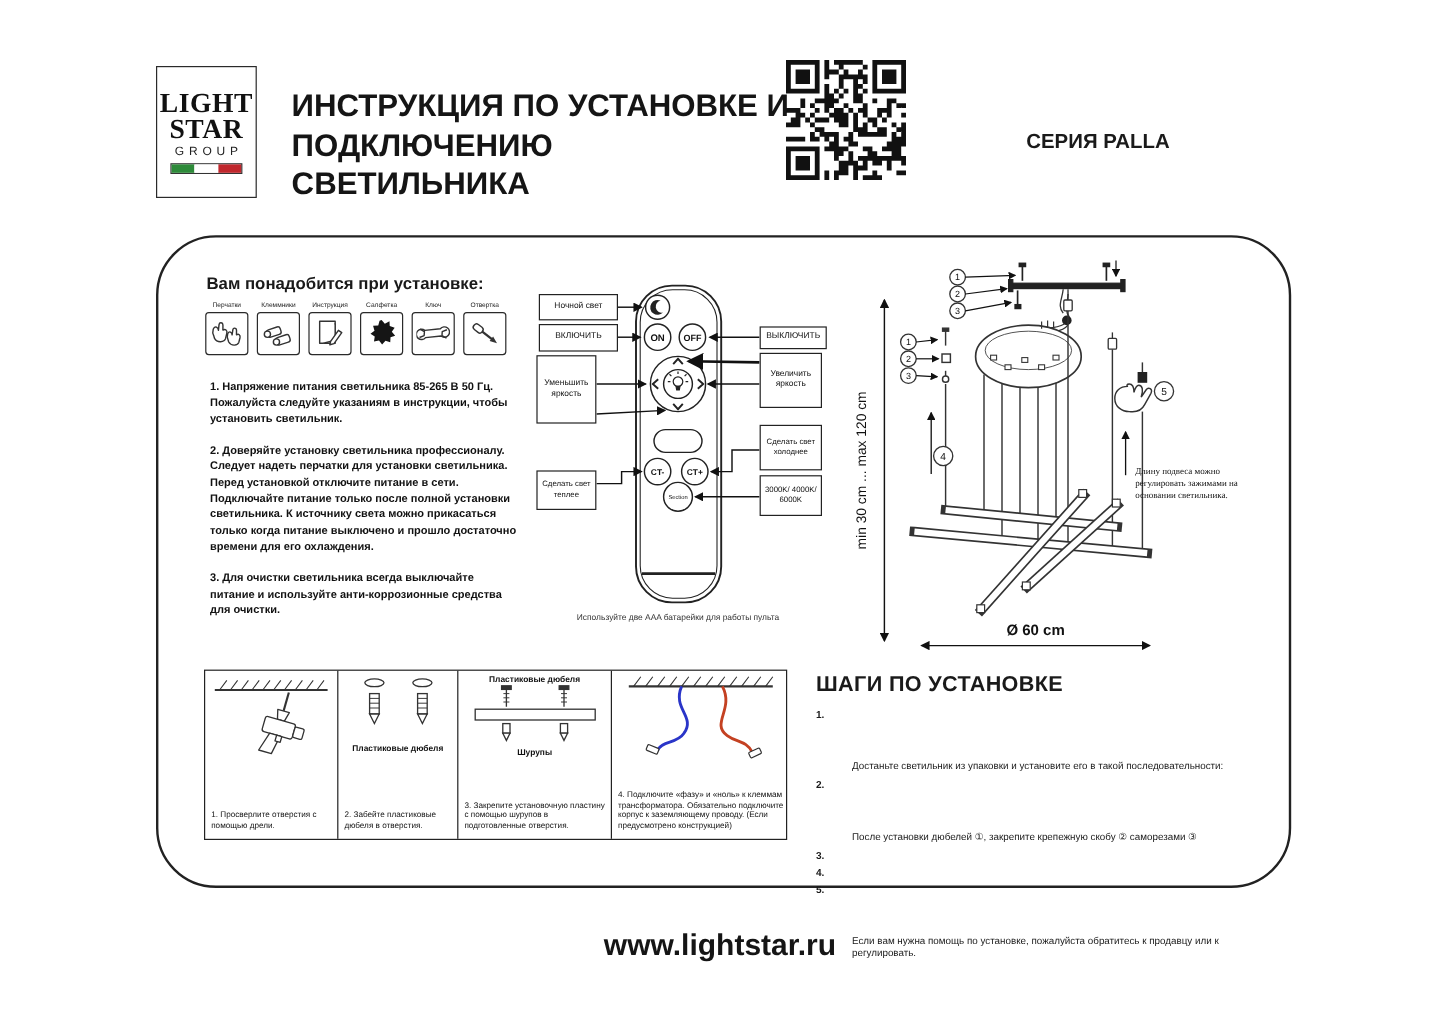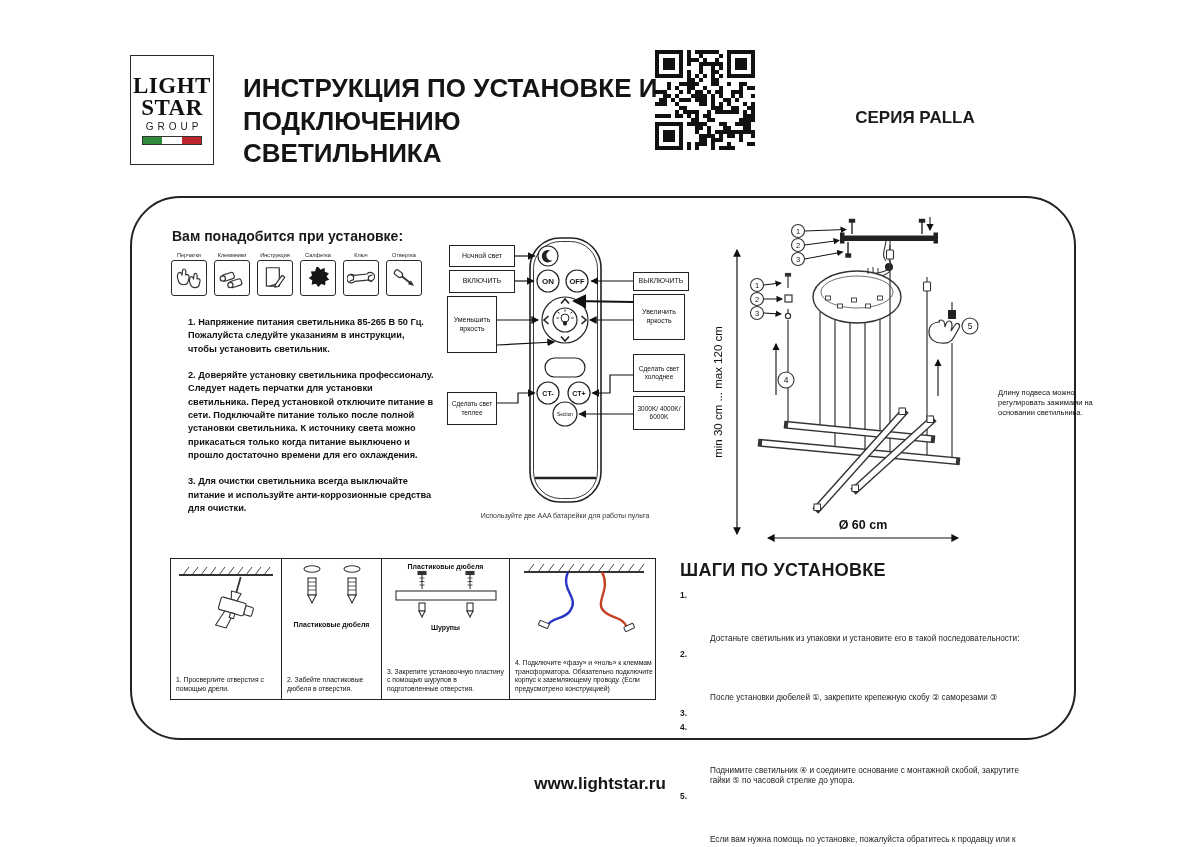--- a/index.html
+++ b/index.html
@@ -23,21 +23,21 @@
   
   #main-box{left:130px;top:196px;width:942px;height:540px;border:2.5px solid #222;border-radius:50px;}
 
   
   #tools-head{left:172px;top:228px;width:270px;font-size:14px;font-weight:bold;}
   #tools-row{left:172px;top:252px;width:258px;display:flex;gap:9px;}
   .tool{width:34px;display:flex;flex-direction:column;align-items:center;}
   .tool-label{font-size:5.5px;color:#222;margin-bottom:2px;white-space:nowrap;}
   .tool-box{width:34px;height:34px;border:1.3px solid #2a2a2a;border-radius:3px;display:flex;align-items:center;justify-content:center;background:#fff;}
   #notes{left:172px;top:316px;width:262px;font-size:9.2px;font-weight:600;line-height:1.45;color:#111;}
-  #notes p{margin:0 0 13px 16px;}
+  #notes p{margin:0 0 13px 3px;}
 
   
   .lbox{border:1.2px solid #222;background:#fff;display:flex;align-items:center;justify-content:center;
         text-align:center;font-size:7px;line-height:1.25;padding:1px 2px;box-sizing:border-box;color:#111;}
   .lbox.small{font-size:6.5px;}
   #remote-caption{left:450px;top:512px;width:230px;text-align:center;font-size:7px;color:#333;}
 
   
   #panels{left:170px;top:558px;width:486px;height:142px;border:1.6px solid #222;display:flex;box-sizing:border-box;background:#fff;}
   .panel{position:relative;height:100%;box-sizing:border-box;display:flex;flex-direction:column;}
@@ -45,22 +45,22 @@
   .panel-caption{position:absolute;left:5px;right:4px;bottom:5px;font-size:6.8px;line-height:1.3;color:#111;}
   .panel-label{text-align:center;font-size:7px;font-weight:bold;color:#111;}
 
   
   #steps{left:680px;top:560px;width:370px;}
   #steps-heading{font-size:18px;font-weight:bold;letter-spacing:.3px;margin-bottom:9px;}
   .step{display:flex;margin-bottom:4px;}
   .step-num{width:30px;font-size:8.4px;font-weight:bold;flex:none;}
   .step-text{font-size:8.2px;line-height:1.32;width:330px;margin-top:44px;}
 
-  #adjust-note{left:998px;top:388px;width:108px;font-size:7.5px;line-height:1.35;color:#111;}
-  #footer{left:0;top:774px;width:1200px;text-align:center;font-size:17px;font-weight:bold;color:#151515;}
+  #adjust-note{left:946px;top:388px;width:108px;font-size:7.5px;line-height:1.35;color:#111;font-family:Liberation Serif, serif;}
+  #footer{left:0;top:774px;width:1200px;text-align:center;font-size:25px;font-weight:bold;color:#151515;}
 
   svg text{font-family:"Liberation Sans",sans-serif;fill:#111;}
 </style>
 </head>
 <body>
 
 <div id="page">
 
   <div id="title" class="abs">
     <div>ИНСТРУКЦИЯ ПО УСТАНОВКЕ И</div>
@@ -469,21 +469,20 @@
     </div>
     <div class="step">
       <div class="step-num">2.</div>
       <div class="step-text">После установки дюбелей ①, закрепите крепежную скобу ② саморезами ③</div>
     </div>
     <div class="step">
       <div class="step-num">3.</div>
     </div>
     <div class="step">
       <div class="step-num">4.</div>
-      <div class="step-text">Поднимите светильник ④ и соедините основание с монтажной скобой, закрутите гайки ⑤ по часовой стрелке до упора.</div>
     </div>
     <div class="step">
       <div class="step-num">5.</div>
       <div class="step-text">Если вам нужна помощь по установке, пожалуйста обратитесь к продавцу или к регулировать.</div>
     </div>
   </div>
 
   <div id="footer" class="abs">www.lightstar.ru</div>
 </div>
 

